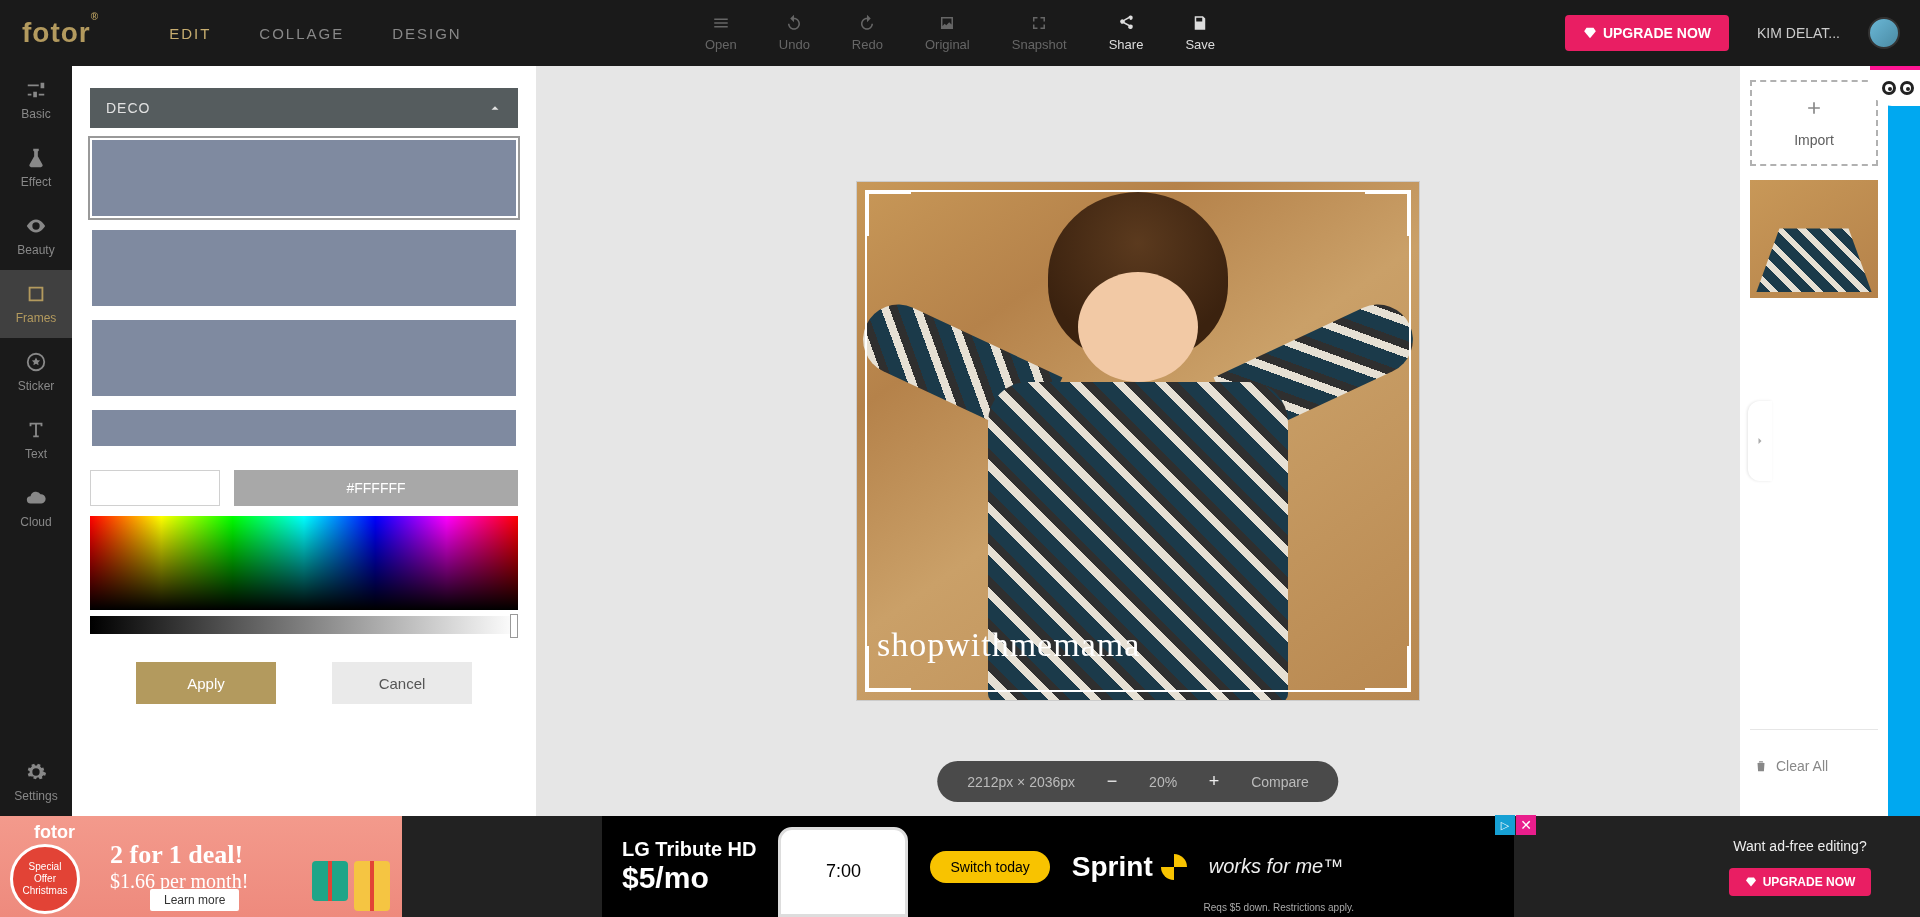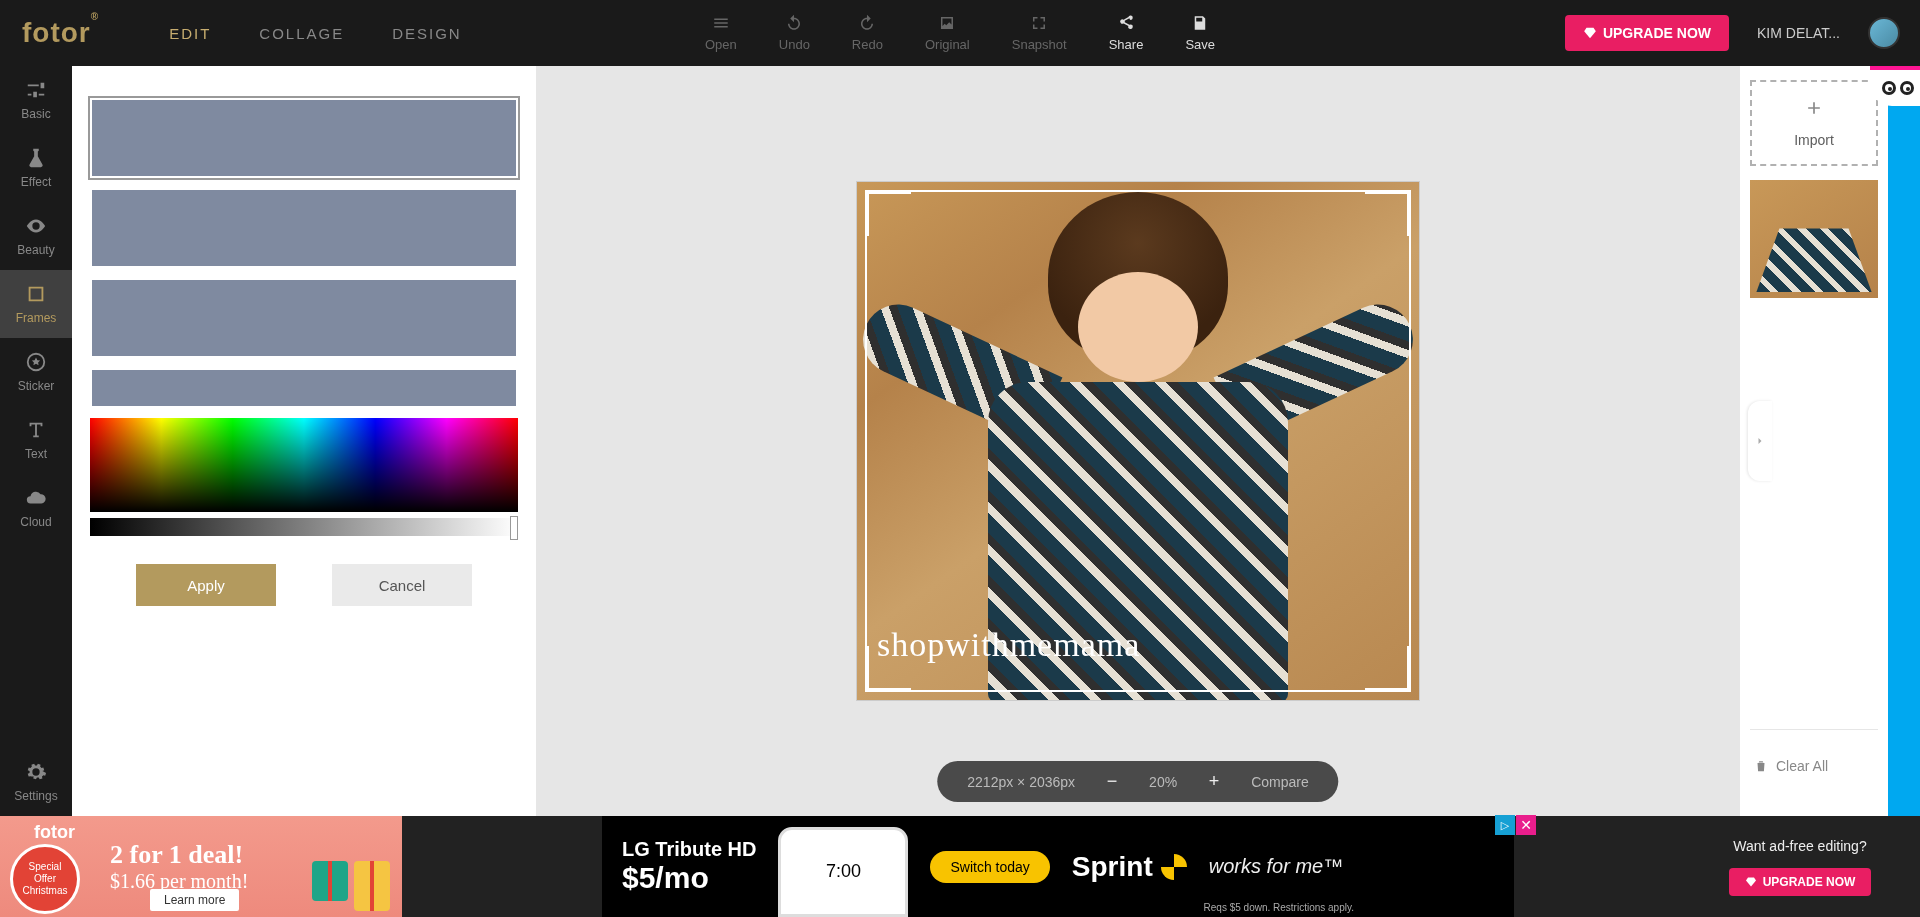--- a/index.html
+++ b/index.html
@@ -224,24 +224,34 @@
   <div class="rail-spacer"></div>
   <div class="rail-item">
       <svg viewBox="0 0 24 24">
         <path d="M12 8a4 4 0 100 8 4 4 0 000-8zm9 4l2 1-1 3-2-.5a8 8 0 01-1.5 1.5l.5 2-3 1-1-2h-2l-1 2-3-1 .5-2A8 8 0 016 16.5L4 17l-1-3 2-1v-2L3 10l1-3 2 .5A8 8 0 017.5 6L7 4l3-1 1 2h2l1-2 3 1-.5 2A8 8 0 0118 7.5l2-.5 1 3-2 1z"></path>
       </svg>
       <span>Settings</span>
     </div>
 </div>
 
 <div class="panel">
+  <div class="accordion">
+    <span>DECO</span>
+    <svg width="14" height="14" viewBox="0 0 24 24">
+        <path d="M6 15l6-6 6 6z"></path>
+      </svg>
+  </div>
   <div class="frame-thumb sel"></div>
   <div class="frame-thumb"></div>
   <div class="frame-thumb"></div>
   <div class="frame-thumb" style="height:40px"></div>
+  <div class="color-row">
+    <div class="swatch"></div>
+    <div class="hexbtn">#FFFFFF</div>
+  </div>
   <div class="gradient"></div>
   <div class="bw"></div>
   <div class="btn-row">
     <div class="btn apply">Apply</div>
     <div class="btn cancel">Cancel</div>
   </div>
 </div>
 
 <div class="canvas-wrap">
   <div class="photo">

